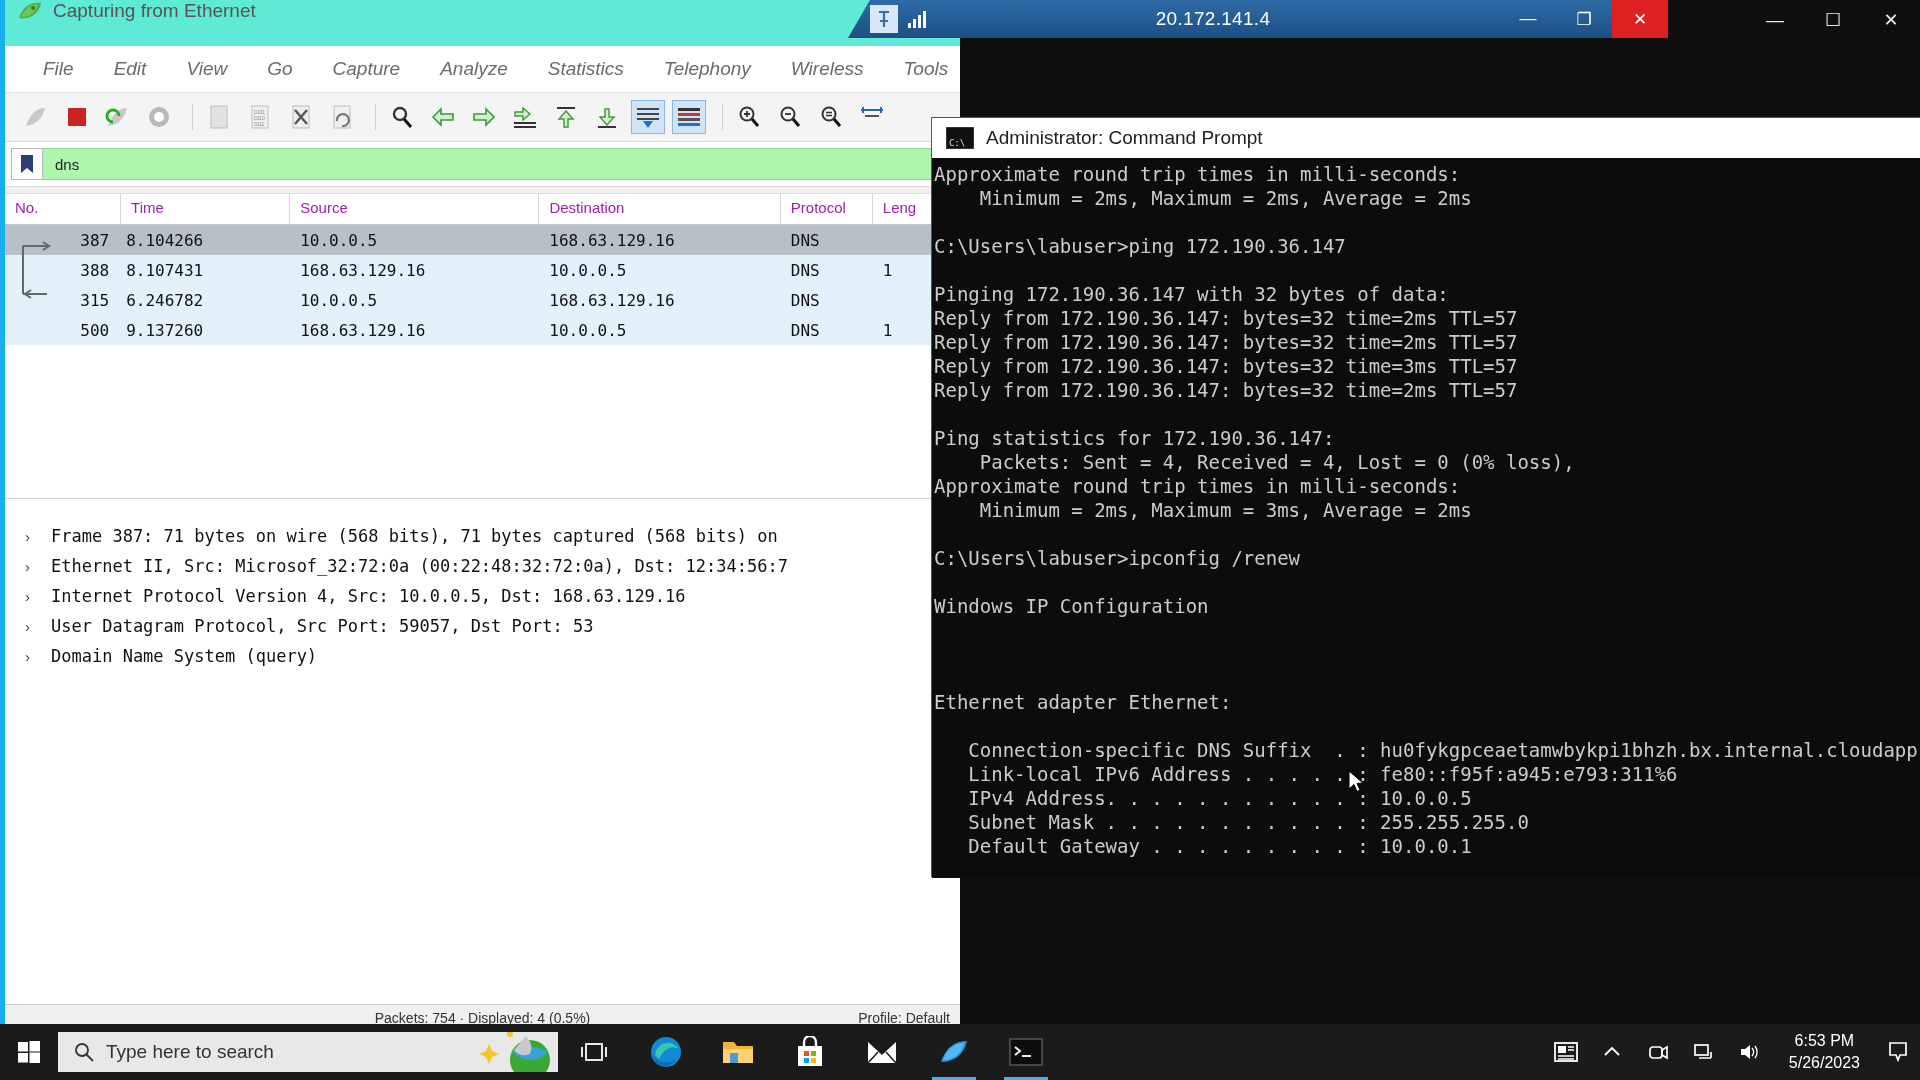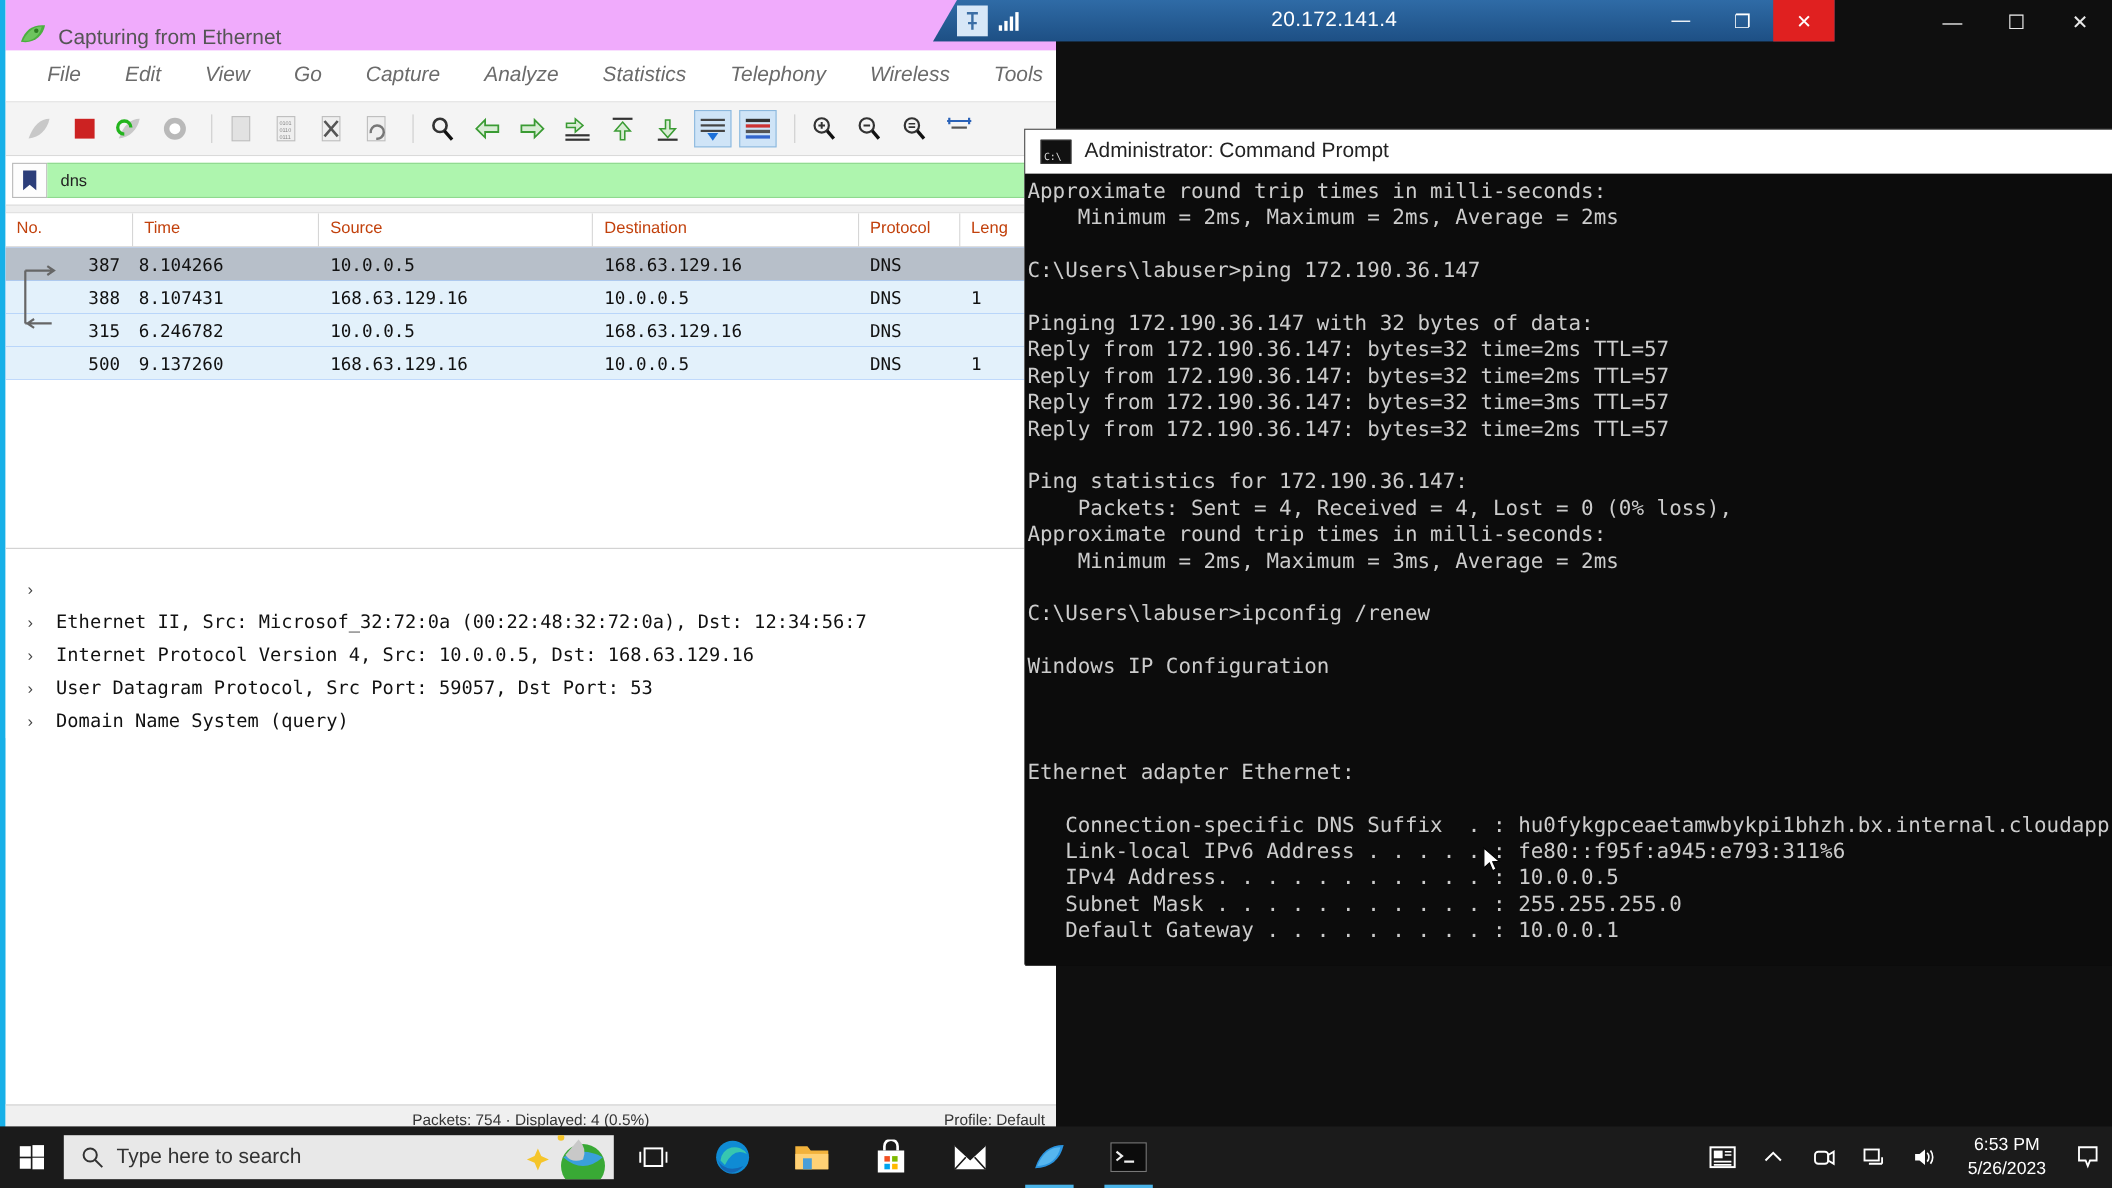--- a/index.html
+++ b/index.html
@@ -11,40 +11,40 @@
   }
   
   #desktop{position:absolute;inset:0;background:#0f0f0f;}
 
   
   #wireshark{
     position:absolute;left:0;top:0;width:960px;height:1030px;
     background:#ffffff;border-left:5px solid #17b0e8;
     box-sizing:border-box;overflow:hidden;
   }
-  .ws-title{height:46px;display:flex;align-items:flex-end;padding-left:12px;background:#f0abfc;}
+  .ws-title{height:46px;display:flex;align-items:flex-start;padding-left:12px;background:#5eead4;}
   .ws-title .shark{width:26px;height:26px;margin-right:10px;flex:none;}
   .ws-title-text{font-size:19px;color:#555;}
   .ws-menu{height:46px;display:flex;align-items:center;padding-left:18px;background:#fff;gap:0px;font-style:italic;}
   .ws-menu span{font-size:19px;color:#6b6b6b;padding:0 20px;cursor:default;}
   .ws-toolbar{height:48px;display:flex;align-items:center;background:#f4f4f4;border-top:1px solid #e3e3e3;
     border-bottom:1px solid #d8d8d8;padding-left:14px;gap:0px;}
   .tb{width:34px;height:34px;margin-right:7px;display:flex;align-items:center;justify-content:center;flex:none;}
   .tb.sel{background:#cfe4f7;border:1px solid #8cb8dd;box-sizing:border-box;}
   .tb-sep{width:1px;height:26px;background:#cccccc;margin:0 9px;flex:none;}
 
   .ws-filter{height:36px;background:#fff;display:flex;align-items:center;padding:4px 6px;}
   .filter-bm{width:30px;height:30px;background:#fdfdfd;border:1px solid #b9b9b9;display:flex;align-items:center;justify-content:center;flex:none;}
   .filter-box{flex:1;height:30px;background:#aef5ae;border:1px solid #8fd98f;border-left:none;
     display:flex;align-items:center;padding-left:12px;font-size:15px;color:#222;}
 
   .ws-split{height:6px;background:#f0f0f0;border-top:1px solid #dcdcdc;border-bottom:1px solid #dcdcdc;}
 
   
-  .pkt-head{display:flex;height:30px;background:#fff;border-bottom:1px solid #c8c8c8;font-size:15px;color:#c2410c;}
+  .pkt-head{display:flex;height:30px;background:#fff;border-bottom:1px solid #c8c8c8;font-size:15px;color:#a21caf;}
   .pkt-head div{border-right:1px solid #d6d6d6;padding:5px 0 0 10px;box-sizing:border-box;}
   .pkt-rows{background:#3b82f6;}
   .pkt-row{display:flex;height:30px;font-family:"DejaVu Sans Mono",monospace;font-size:16px;color:#111;align-items:center;}
   .pkt-row.sel{background:#b7bfc9;}
   .pkt-row.alt{background:#e3f1fb;}
   .c-no{width:120px;text-align:right;padding-right:12px;box-sizing:border-box;}
   .c-time{width:175px;padding-left:5px;box-sizing:border-box;}
   .c-src{width:258px;padding-left:10px;box-sizing:border-box;}
   .c-dst{width:250px;padding-left:10px;box-sizing:border-box;}
   .c-proto{width:95px;padding-left:10px;box-sizing:border-box;}
@@ -337,20 +337,21 @@
         <path d="M4 6 H28 M24 2 L30 6 L24 10" stroke="#666" stroke-width="2" fill="none"></path>
         <path d="M4 6 V54 M4 54 H28 M12 50 L6 54 L12 58" stroke="#666" stroke-width="2" fill="none"></path>
       </svg>
     </div>
 
     <div class="detail-sep"></div>
 
     <div class="detail-pane">
       <div class="det-row">
         <span class="chev">›</span>
+        <span>Frame 387: 71 bytes on wire (568 bits), 71 bytes captured (568 bits) on </span>
       </div>
       <div class="det-row">
         <span class="chev">›</span>
         <span>Ethernet II, Src: Microsof_32:72:0a (00:22:48:32:72:0a), Dst: 12:34:56:7</span>
       </div>
       <div class="det-row">
         <span class="chev">›</span>
         <span>Internet Protocol Version 4, Src: 10.0.0.5, Dst: 168.63.129.16</span>
       </div>
       <div class="det-row">

